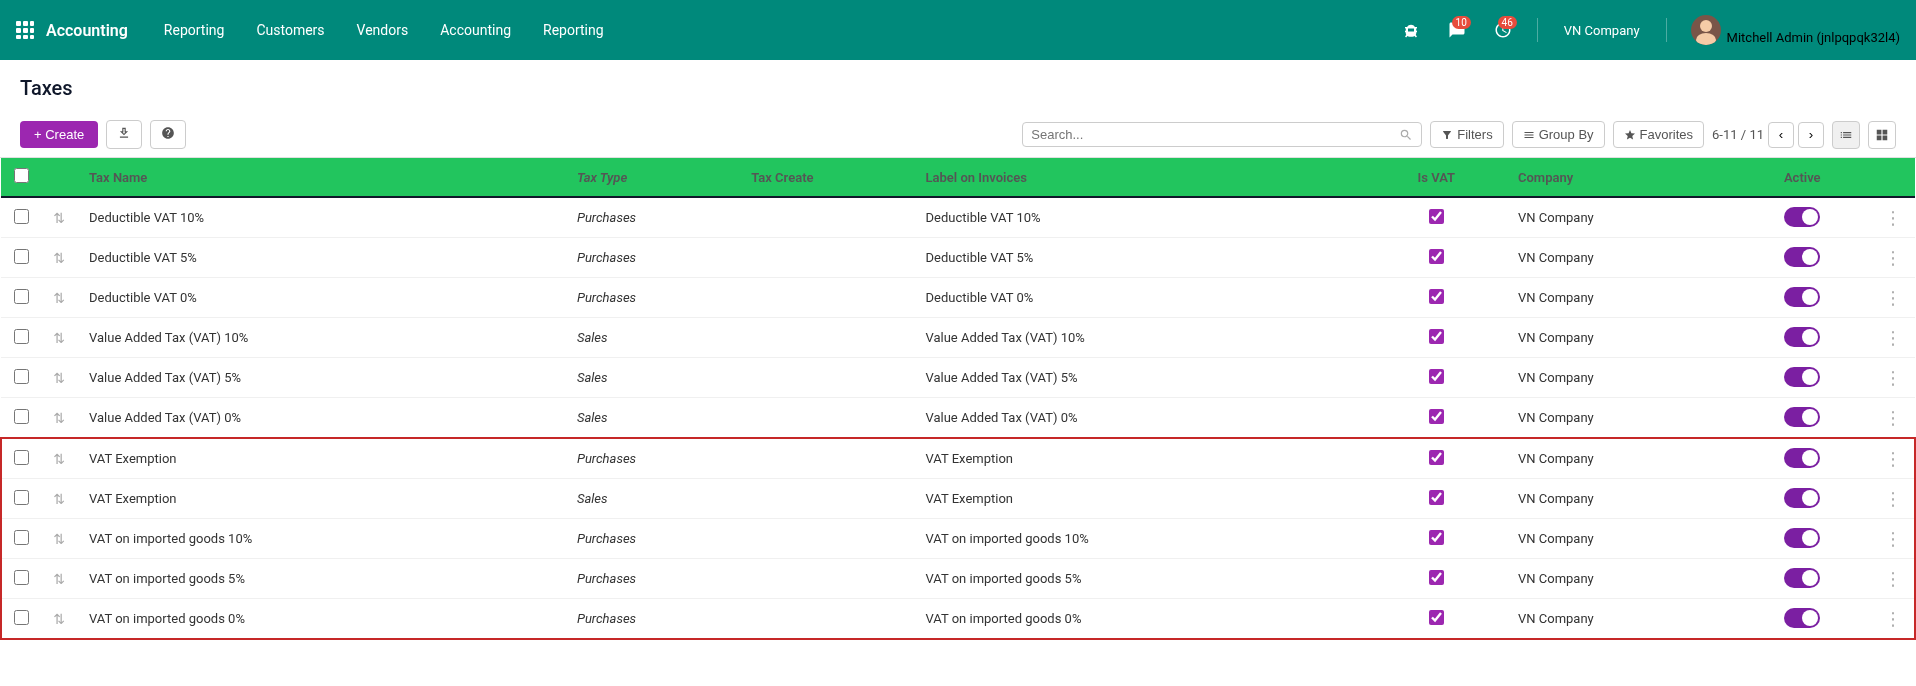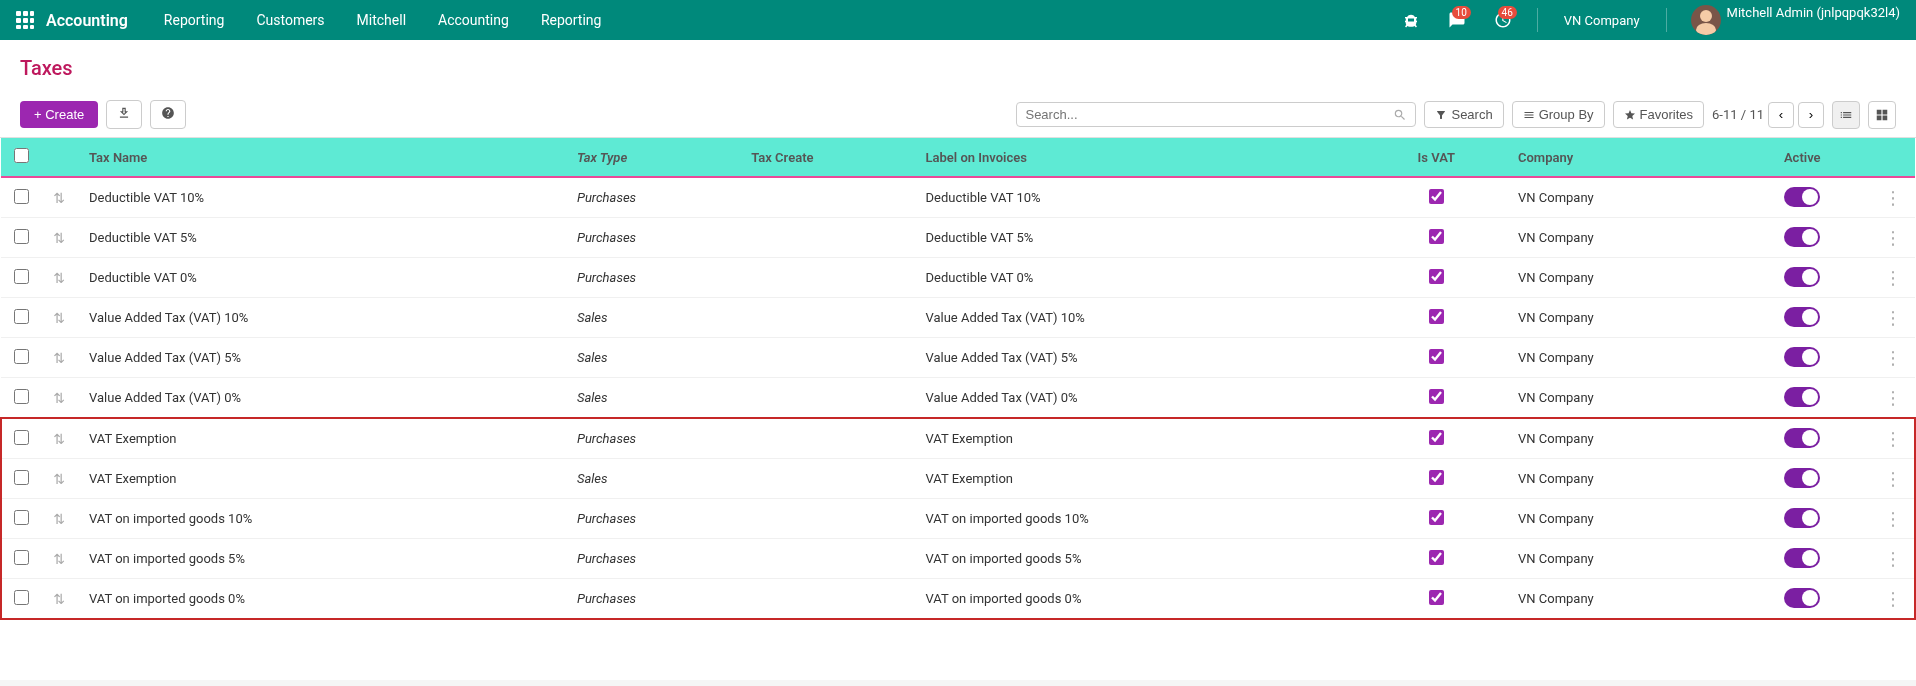--- a/index.html
+++ b/index.html
@@ -3,21 +3,21 @@
   <meta charset="utf-8">
   <style>
     * { box-sizing: border-box; margin: 0; padding: 0; }
     body { font-family: -apple-system, BlinkMacSystemFont, 'Segoe UI', Roboto, sans-serif; font-size: 14px; background: #f5f5f5; color: #333; }
 
     
     .topnav {
       background: #00897b;
       display: flex;
       align-items: center;
-      height: 40px;
+      height: 60px;
       padding: 0 10px;
       color: white;
       gap: 0;
     }
     .topnav-apps-icon {
       width: 30px; height: 30px; display: flex; align-items: center; justify-content: center; cursor: pointer; margin-right: 6px;
     }
     .topnav-brand {
       font-size: 16px; font-weight: 600; color: white; margin-right: 20px;
     }
@@ -33,37 +33,37 @@
     .topnav-icon-btn {
       width: 32px; height: 32px; display: flex; align-items: center; justify-content: center; cursor: pointer; position: relative; color: white;
     }
     .badge {
       position: absolute; top: 2px; right: 2px; background: #e74c3c; color: white; border-radius: 10px; font-size: 10px; padding: 1px 4px; min-width: 16px; text-align: center;
     }
     .topnav-company {
       color: white; font-size: 13px; padding: 0 8px;
     }
     .topnav-user {
-      display: flex; align-items: flex-start; gap: 6px; cursor: pointer; padding: 0 6px; color: #ffffff; font-size: 13px;
+      display: flex; align-items: flex-end; gap: 6px; cursor: pointer; padding: 0 6px; color: #000000; font-size: 13px;
     }
     .avatar {
       width: 30px; height: 30px; border-radius: 50%; background: #795548; display: flex; align-items: center; justify-content: center; overflow: hidden;
     }
 
     
     .page-content {
       background: white; min-height: calc(686px - 46px);
     }
 
     
     .page-header {
       padding: 16px 20px 0 20px;
     }
     .page-title {
-      font-size: 20px; font-weight: 500; color: #be185d; margin-bottom: 12px;
+      font-size: 20px; font-weight: 500; color: #0f172a; margin-bottom: 12px;
     }
 
     
     .toolbar {
       display: flex; align-items: center; gap: 8px; padding: 8px 20px; border-bottom: 1px solid #e0e0e0;
     }
     .btn-create {
       background: #9c27b0; color: white; border: none; padding: 6px 14px; border-radius: 4px; cursor: pointer; font-size: 13px; display: flex; align-items: center; gap: 4px;
     }
     .btn-icon {
@@ -91,21 +91,21 @@
       background: white; border: 1px solid #ccc; border-radius: 4px; width: 28px; height: 28px; cursor: pointer; display: flex; align-items: center; justify-content: center; color: #555;
     }
     .view-btn.active { background: #f0f0f0; }
 
     
     .table-wrap { overflow-x: auto; }
     table {
       width: 100%; border-collapse: collapse;
     }
     thead tr {
-      border-bottom: 2px solid #ec4899; background: #5eead4;
+      border-bottom: 2px solid #0f172a; background: #22c55e;
     }
     thead th {
       padding: 10px 12px; text-align: left; font-weight: 600; font-size: 13px; color: #555; white-space: nowrap;
     }
     thead th:first-child { width: 36px; text-align: center; }
     thead th:nth-child(2) { width: 36px; }
     tbody tr {
       border-bottom: 1px solid #f0f0f0;
     }
     tbody td {
@@ -163,21 +163,21 @@
       <rect x="14" y="7" width="4" height="5" rx="1"></rect>
       <rect x="0" y="14" width="5" height="4" rx="1"></rect>
       <rect x="7" y="14" width="5" height="4" rx="1"></rect>
       <rect x="14" y="14" width="4" height="4" rx="1"></rect>
     </svg>
   </div>
   <span class="topnav-brand">Accounting</span>
   <div class="topnav-menu">
     <div class="topnav-item">Reporting</div>
     <div class="topnav-item">Customers</div>
-    <div class="topnav-item">Mitchell</div>
+    <div class="topnav-item">Vendors</div>
     <div class="topnav-item">Accounting</div>
     <div class="topnav-item">Reporting</div>
   </div>
   <div class="topnav-right">
     <div class="topnav-icon-btn">
       <svg width="18" height="18" fill="white" viewBox="0 0 24 24">
           <path d="M20 8h-2.81A6 6 0 0 0 6.81 8H4v2h1.37A5.97 5.97 0 0 0 5 12v1H4v2h1v1a6 6 0 0 0 .67 2.73L4 20.41 5.41 22l1.9-1.9A5.97 5.97 0 0 0 10 21h4a5.97 5.97 0 0 0 2.69-.9L18.59 22 20 20.41l-1.67-1.68A6 6 0 0 0 19 16v-1h1v-2h-1v-1c0-.7-.1-1.37-.29-2H20V8zM8 14v-2h8v2H8zm0-4h8v2H8v-2z"></path>
         </svg>
     </div>
     <div class="topnav-icon-btn">
@@ -230,21 +230,21 @@
       <div class="search-box">
         <input type="text" placeholder="Search..." style="">
         <svg width="14" height="14" fill="#aaa" viewBox="0 0 24 24">
             <path d="M15.5 14h-.79l-.28-.27A6.47 6.47 0 0 0 16 9.5 6.5 6.5 0 1 0 9.5 16c1.61 0 3.09-.59 4.23-1.57l.27.28v.79l5 4.99L20.49 19l-4.99-5zm-6 0C7.01 14 5 11.99 5 9.5S7.01 5 9.5 5 14 7.01 14 9.5 11.99 14 9.5 14z"></path>
           </svg>
       </div>
       <button class="filter-btn">
         <svg width="12" height="12" fill="#555" viewBox="0 0 24 24">
             <path d="M4.25 5.61C6.27 8.2 10 13 10 13v6c0 .55.45 1 1 1h2c.55 0 1-.45 1-1v-6s3.72-4.8 5.74-7.39A.998.998 0 0 0 18.95 4H5.04a1 1 0 0 0-.79 1.61z"></path>
           </svg>
-        <span>Search</span>
+        <span>Filters</span>
       </button>
       <button class="filter-btn">
         <svg width="12" height="12" fill="#555" viewBox="0 0 24 24">
             <path d="M3 18h18v-2H3v2zm0-5h18v-2H3v2zm0-7v2h18V6H3z"></path>
           </svg>
         <span>Group By</span>
       </button>
       <button class="filter-btn">
         <svg width="12" height="12" fill="#555" viewBox="0 0 24 24">
             <path d="M12 17.27L18.18 21l-1.64-7.03L22 9.24l-7.19-.61L12 2 9.19 8.63 2 9.24l5.46 4.73L5.82 21z"></path>

